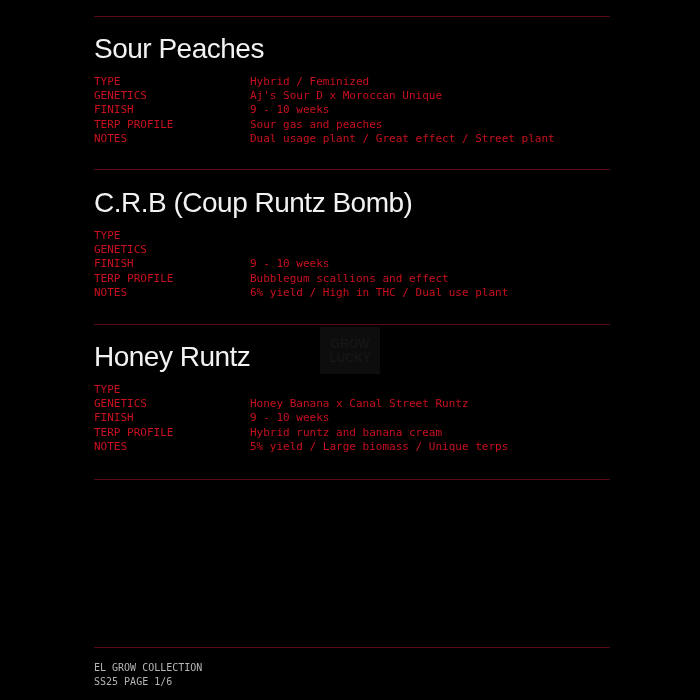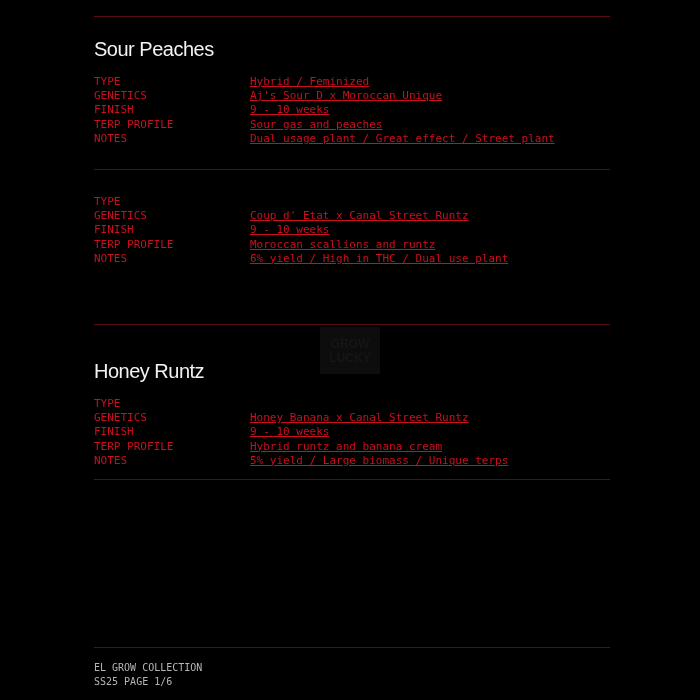--- a/index.html
+++ b/index.html
@@ -7,32 +7,32 @@
     width: 700px; height: 700px; background: #000000; position: relative; overflow: hidden;
   }
   .rule {
     position: absolute; left: 94px; width: 516px; height: 1px; background: #5a0c12;
   }
   .strain {
     position: absolute; left: 94px; width: 516px;
   }
   .strain-title {
     font-family: "Liberation Sans", sans-serif;
-    font-size: 20px; color: #f2f2f2; margin: 0; letter-spacing: -0.5px;
+    font-size: 28px; color: #f2f2f2; margin: 0; letter-spacing: -0.5px;
     line-height: 34px; font-weight: normal;
   }
   .spec {
     margin-top: 9px;
   }
   .spec-row {
     display: flex; font-family: "DejaVu Sans Mono", monospace;
     font-size: 11px; line-height: 14.2px; color: #c8101e;
   }
   .spec-key { width: 156px; flex: none; }
-  .spec-val { flex: 1; white-space: nowrap; text-decoration: underline; }
+  .spec-val { flex: 1; white-space: nowrap; }
   .watermark {
     position: absolute; left: 320px; top: 327px; width: 60px; height: 47px;
     background: #0d0d0d; color: #161616; font-family: "Liberation Sans", sans-serif;
     font-weight: bold; font-size: 12px; line-height: 14px; text-align: center;
     display: flex; flex-direction: column; justify-content: center;
   }
   .footer {
     position: absolute; left: 94px; top: 661px;
     font-family: "DejaVu Sans Mono", monospace; font-size: 10px; line-height: 14px;
     color: #b5b5b5;
@@ -65,51 +65,51 @@
     <div class="spec-row">
         <span class="spec-key">NOTES</span>
         <span class="spec-val">Dual usage plant / Great effect / Street plant</span>
       </div>
   </div>
 </section>
 
 <div class="rule" style="top:169px;"></div>
 
 <section class="strain" style="top:186px;">
+  <h2 class="strain-title">C.R.B (Coup Runtz Bomb)</h2>
   <div class="spec">
     <div class="spec-row">
         <span class="spec-key">TYPE</span>
       </div>
     <div class="spec-row">
         <span class="spec-key">GENETICS</span>
-        <span class="spec-val">Coup d' Etat x Canal Street Runtz</span>
       </div>
     <div class="spec-row">
         <span class="spec-key">FINISH</span>
         <span class="spec-val">9 - 10 weeks</span>
       </div>
     <div class="spec-row">
         <span class="spec-key">TERP PROFILE</span>
-        <span class="spec-val">Moroccan scallions and runtz</span>
+        <span class="spec-val">Bubblegum scallions and effect</span>
       </div>
     <div class="spec-row">
         <span class="spec-key">NOTES</span>
         <span class="spec-val">6% yield / High in THC / Dual use plant</span>
       </div>
   </div>
 </section>
 
 <div class="rule" style="top:324px;"></div>
 
 <div class="watermark">
   <span>GROW</span>
   <span>LUCKY</span>
 </div>
 
-<section class="strain" style="top:340px;margin-top:14px;">
+<section class="strain" style="top:340px;">
   <h2 class="strain-title">Honey Runtz</h2>
   <div class="spec">
     <div class="spec-row">
         <span class="spec-key">TYPE</span>
       </div>
     <div class="spec-row">
         <span class="spec-key">GENETICS</span>
         <span class="spec-val">Honey Banana x Canal Street Runtz</span>
       </div>
     <div class="spec-row">

